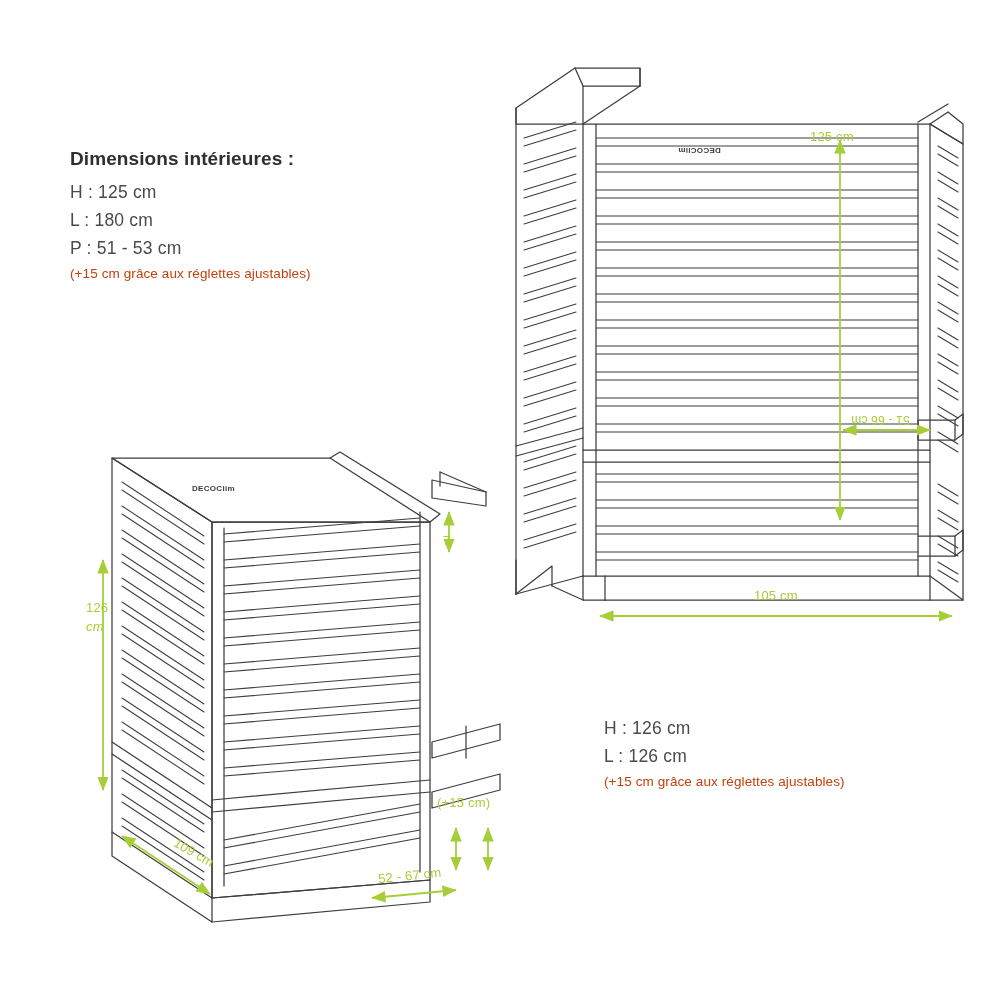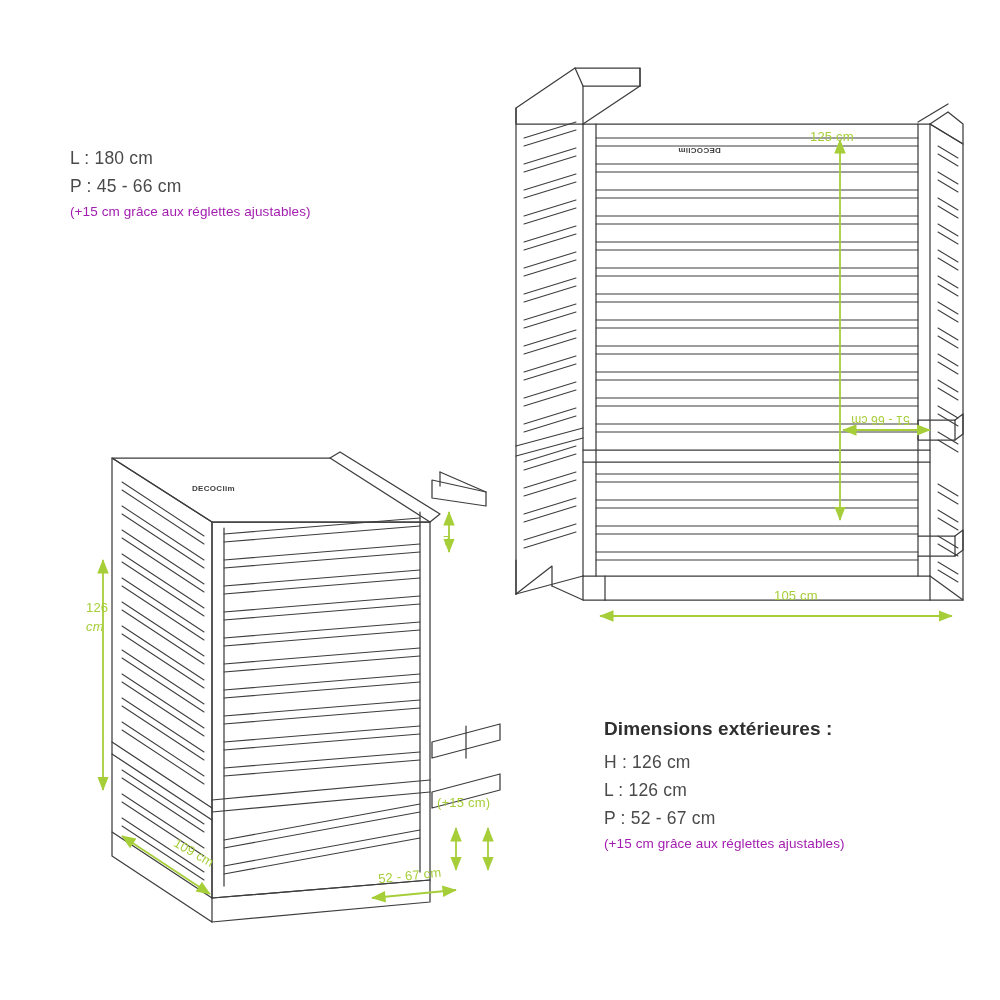--- a/index.html
+++ b/index.html
@@ -33,21 +33,21 @@
     color: #2f2f2f;
     letter-spacing: 0.1px;
   }
   .block-line {
     font-size: 17.5px;
     color: #4a4a4a;
     letter-spacing: 0.2px;
   }
   .block-note {
     font-size: 13.5px;
-    color: #a21caf;
+    color: #c2410c;
     letter-spacing: 0.1px;
   }
   
   #interior-block { left: 70px; top: 148px; }
   #exterior-block { left: 604px; top: 718px; }
   .block { position: absolute; }
   .block .block-title { position: static; display: block; margin: 0 0 12px 0; }
   .block .block-line  { position: static; display: block; margin: 0 0 7px 0; }
   .block .block-note  { position: static; display: block; margin: 3px 0 0 0; }
 
@@ -258,39 +258,39 @@
       <line x1="103" y1="668" x2="103" y2="790" marker-end="url(#arrLime)"></line>
       <line x1="122" y1="836" x2="210" y2="894" marker-start="url(#arrLimeStart)" marker-end="url(#arrLime)"></line>
       <line x1="372" y1="898" x2="456" y2="890" marker-start="url(#arrLimeStart)" marker-end="url(#arrLime)"></line>
       <line x1="456" y1="828" x2="456" y2="870" marker-start="url(#arrLimeStart)" marker-end="url(#arrLime)"></line>
       <line x1="488" y1="828" x2="488" y2="870" marker-start="url(#arrLimeStart)" marker-end="url(#arrLime)"></line>
       <line x1="449" y1="512" x2="449" y2="552" marker-start="url(#arrLimeStart)" marker-end="url(#arrLime)"></line>
     </g>
   </svg>
 
   <div class="block" id="interior-block">
+    <span class="block-title">Dimensions intérieures :</span>
+    <span class="block-line">H : 125 cm</span>
     <span class="block-line">L : 180 cm</span>
-    <span class="block-line">P : 45 - 66 cm</span>
+    <span class="block-line">P : 51 - 53 cm</span>
     <span class="block-note">(+15 cm grâce aux réglettes ajustables)</span>
   </div>
 
   <div class="block" id="exterior-block">
-    <span class="block-title">Dimensions extérieures :</span>
     <span class="block-line">H : 126 cm</span>
     <span class="block-line">L : 126 cm</span>
-    <span class="block-line">P : 52 - 67 cm</span>
     <span class="block-note">(+15 cm grâce aux réglettes ajustables)</span>
   </div>
 
   <div class="brand" style="left:678px; top:146px; transform: rotate(180deg);">DECOClim</div>
   <div class="brand" style="left:192px; top:484px;">DECOClim</div>
 
   <div class="dim" style="left:810px; top:129px;text-align:right;">125 cm</div>
   <div class="dim small" style="left:851px; top:413px; transform: rotate(180deg);">51 - 66 cm</div>
-  <div class="dim" style="left:774px; top:588px;">105 cm</div>
+  <div class="dim" style="left:754px; top:588px;">105 cm</div>
 
   <div class="dim" style="left:86px; top:600px;text-align:center;">126</div>
   <div class="dim" style="left:86px; top:619px;font-style:italic;">cm</div>
   <div class="dim" style="left:172px; top:845px; transform: rotate(30deg);">109 cm</div>
   <div class="dim" style="left:378px; top:868px; transform: rotate(-6deg);">52 - 67 cm</div>
   <div class="dim" style="left:437px; top:795px;">(+15 cm)</div>
   <div class="dim" style="left:443px; top:533px;">7</div>
 
 </div>
 

